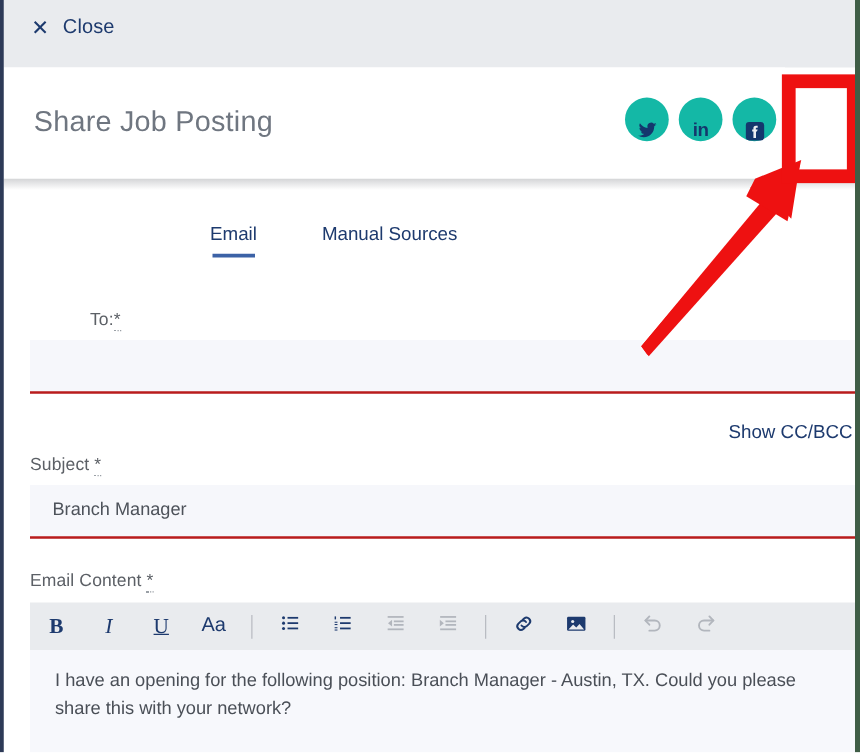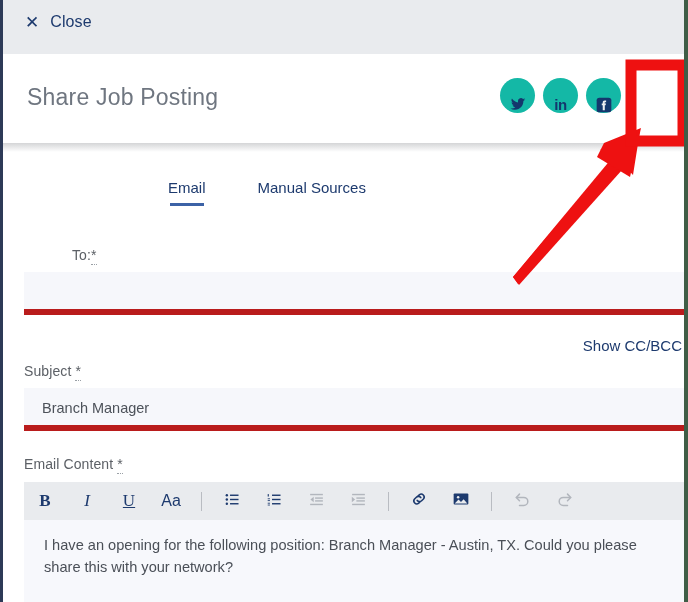--- a/index.html
+++ b/index.html
@@ -158,21 +158,21 @@
   }
   .req {
     color: #5c6066;
     border-bottom: 1px dotted #9aa0a6;
     padding-bottom: 1px;
   }
 
   .input-box {
     position: absolute;
     background: #f6f7fb;
-    border-bottom: 6px solid #b91c1c;
+    border-bottom: 2px solid #b91c1c;
     box-sizing: border-box;
   }
   .input-value {
     position: absolute;
     left: 18px;
     top: 12px;
     font-size: 14.5px;
     color: #4d525a;
   }
 

